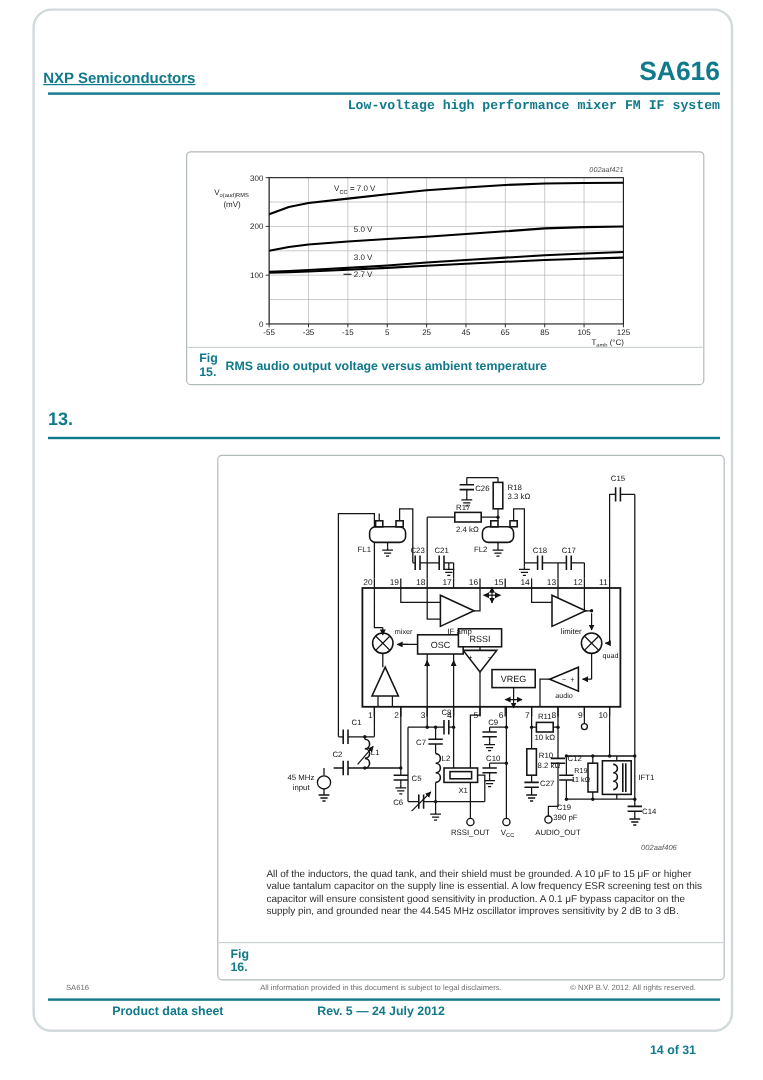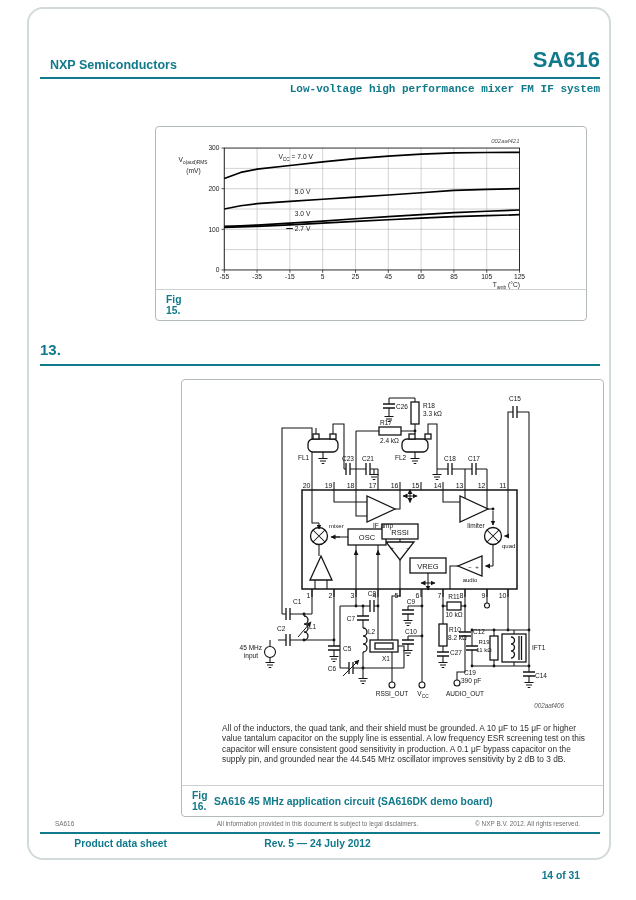--- a/index.html
+++ b/index.html
@@ -1,20 +1,20 @@
 <!DOCTYPE html>
 <html><head>
 <meta charset="utf-8">
 <style>
   html,body{margin:0;padding:0;background:#fff;}
   body{width:636px;height:900px;position:relative;font-family:"Liberation Sans",sans-serif;overflow:hidden;}
   .teal{color:#10798b;}
   .page-frame{position:absolute;left:27px;top:7px;width:580px;height:849px;border:2px solid #d2dadc;border-radius:16px;pointer-events:none;}
   
-  .vendor{position:absolute;left:50px;top:58px;font-size:12.5px;font-weight:bold;}
+  .vendor{position:absolute;left:36px;top:58px;font-size:12.5px;font-weight:bold;text-decoration:underline;}
   .part{position:absolute;right:36px;top:47px;font-size:22px;font-weight:bold;}
   .hrule{position:absolute;left:40px;right:36px;top:77px;height:2px;background:#10798b;}
   .subtitle{position:absolute;right:36px;top:83px;font-size:11px;font-weight:bold;font-family:Liberation Mono, monospace;}
   
   .figbox{position:absolute;border:1px solid #b3babc;border-radius:4px;background:#fff;display:flex;flex-direction:column;}
   .fig15{left:155px;top:126px;width:430px;height:193px;}
   .fig16{left:165px;top:379px;width:421px;height:436px;margin-left:16px;}
   .figcap{border-top:1px solid #ccd1d2;margin-top:auto;display:flex;align-items:center;padding:4px 6px 4px 10px;font-size:10.3px;font-weight:bold;color:#10798b;}
   .figcap .lab{width:22px;flex:none;}
   
@@ -46,21 +46,21 @@
   
   .paras{padding:7px 12px 2px 40px;font-size:8.3px;line-height:1.26;color:#2d2d2d;}
   .paras p{margin:0 0 4px 0;}
   
   .foot-small{position:absolute;left:55px;right:56px;top:820px;display:flex;font-size:6.4px;color:#6e6e6e;}
   .foot-small .l{flex:1;text-align:left;}
   .foot-small .m{flex:2;text-align:center;}
   .foot-small .r{flex:1;text-align:right;}
   .foot-rule{position:absolute;left:40px;right:36px;top:832px;height:1.5px;background:#10798b;}
   .foot-bold{position:absolute;left:55px;right:56px;top:838px;display:flex;font-size:10.3px;font-weight:bold;color:#10798b;}
-  .foot-bold .l{flex:1;text-align:center;}
+  .foot-bold .l{flex:1;text-align:right;}
   .foot-bold .m{flex:2;text-align:center;}
   .foot-bold .r{flex:1;text-align:right;margin-top:32px;}
 </style>
 </head>
 <body>
 
 <div class="page-frame"></div>
 
 <div class="vendor teal">NXP Semiconductors</div>
 <div class="part teal">SA616</div>
@@ -122,20 +122,21 @@
       <text x="136.05555555555554" y="91.68">3.0 V</text>
       <text x="136.05555555555554" y="107.03999999999999">2.7 V</text>
       <line x1="127.05555555555554" y1="104.53999999999999" x2="134.05555555555554" y2="104.53999999999999" class="curve2"></line>
       <text x="14" y="35"><tspan>V</tspan><tspan dy="2" font-size="5">o(aud)RMS</tspan></text>
       <text x="22" y="46">(mV)</text>
       <text x="344" y="166"><tspan>T</tspan><tspan dy="2" font-size="5">amb</tspan><tspan dy="-2"> (°C)</tspan></text>
       <text x="372" y="15" text-anchor="end" class="wm">002aaf421</text>
     </svg>
   <div class="figcap">
     <span class="lab">Fig 15.</span>
+    <span>RMS audio output voltage versus ambient temperature</span>
   </div>
 </div>
 
 <div class="sect teal">
   <span>13.</span>
 </div>
 <div class="sect-rule"></div>
 
 <div class="figbox fig16">
   <svg id="schem" width="421" height="332" viewBox="0 0 421 332">
@@ -328,21 +329,20 @@
     <text x="241" y="312" text-anchor="middle"><tspan>V</tspan><tspan dy="1.8" font-size="4.8">CC</tspan></text>
     <text x="283" y="312" text-anchor="middle">AUDIO_OUT</text>
     <text x="382" y="324" text-anchor="end" class="wm">002aaf406</text>
   </svg>
 
   <div class="paras">
     <p>All of the inductors, the quad tank, and their shield must be grounded. A 10 μF to 15 μF or higher value tantalum capacitor on the supply line is essential. A low frequency ESR screening test on this capacitor will ensure consistent good sensitivity in production. A 0.1 μF bypass capacitor on the supply pin, and grounded near the 44.545 MHz oscillator improves sensitivity by 2 dB to 3 dB.</p>
   </div>
   <div class="figcap">
     <span class="lab">Fig 16.</span>
-    <span>SA616 45 MHz application circuit (SA616DK demo board)</span>
   </div>
 </div>
 
 <div class="foot-small">
   <span class="l">SA616</span>
   <span class="m">All information provided in this document is subject to legal disclaimers.</span>
   <span class="r">© NXP B.V. 2012. All rights reserved.</span>
 </div>
 <div class="foot-rule"></div>
 <div class="foot-bold">

